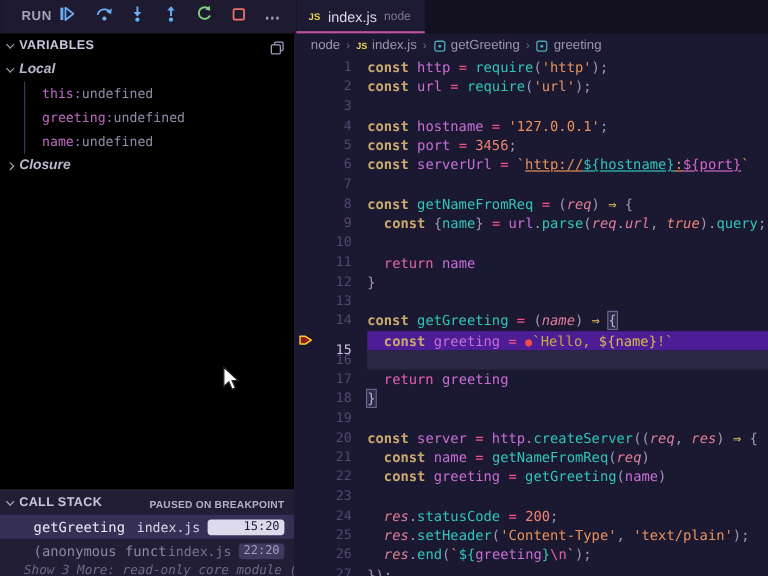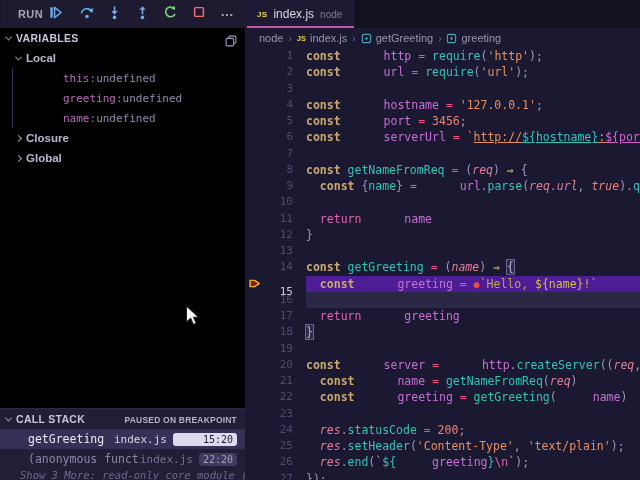--- a/index.html
+++ b/index.html
@@ -31,24 +31,24 @@
 
   
   .sidebar { position:absolute; left:0; top:28px; width:245px; height:452px; background:#000000; }
   .panel-header { display:flex; align-items:center; height:20px; padding-left:6px; }
   .panel-title { font-size:10.5px; font-weight:bold; color:#c9c5da; letter-spacing:.3px; margin-left:5px; }
   .chev { display:inline-block; width:5px; height:5px; border-right:1.3px solid #a6a2b8; border-bottom:1.3px solid #a6a2b8; }
   .chev-down { transform:rotate(45deg) translate(-1px,-1px); }
   .chev-right { transform:rotate(-45deg); }
   .panel-actions { position:absolute; right:8px; top:5px; cursor:pointer; }
   .tree-row { display:flex; align-items:center; height:20px; cursor:pointer; }
-  .tree-row.group { padding-left:16px; }
+  .tree-row.group { padding-left:6px;font-style:italic; }
   .tree-group-label { font-size:11.5px; font-weight:bold; color:#bcb8cf; margin-left:5px; }
   .tree-leaf { padding-left:35px; font-family:"DejaVu Sans Mono", monospace; font-size:11px; }
-  .leaf-wrap { border-left:1px solid #3a3658; margin-left:12px;padding-left:36px; }
+  .leaf-wrap { border-left:1px solid #3a3658; margin-left:20px; }
   .leaf-wrap .tree-leaf { padding-left:14px; }
   .vname { color:#bb6bbf; }
   .vpunct { color:#8a85a3; }
   .vvalue { color:#928da9; }
 
   
   .callstack { position:absolute; left:0; top:408px; width:245px; height:72px; background:#211e36; border-top:1px solid #2c2845; }
   .cs-header { position:relative; display:flex; align-items:center; height:20px; padding-left:6px; }
   .cs-status { position:absolute; right:8px; top:6px; font-size:8.5px; font-weight:bold; color:#b4b0c8; letter-spacing:.2px; }
   .cs-row { display:flex; align-items:center; justify-content:space-between; height:20px; padding:0 8px 0 28px; font-family:"DejaVu Sans Mono", monospace; cursor:pointer; }
@@ -67,21 +67,21 @@
   .cl { display:flex; height:16.25px; line-height:16.25px; font-family:"DejaVu Sans Mono", monospace; font-size:11.5px; white-space:pre; }
   .cl-gutter { width:18px; flex:none; display:flex; align-items:center; justify-content:center; cursor:pointer; }
   .cl-num { width:43px; flex:none; text-align:right; padding-right:13px; color:#4f4a70; font-size:11px; cursor:pointer; }
   .cl-code { flex:1; color:#d6d2e6; cursor:text; }
   .cl.hl1 .cl-code { background:#4c1d95; }
   .cl.hl1 .cl-num { color:#cdc8e2;margin-top:8px; }
   .cl.hl2 .cl-code { background:#2b2845; }
 
   .tk-k { color:#c9a96e;font-weight:bold; }
   .tk-r { color:#e361ad; }
-  .tk-v { color:#c76fd4;margin-left:36px; }
+  .tk-v { color:#c76fd4; }
   .tk-f { color:#30c5b7; }
   .tk-t { color:#30c5b7; }
   .tk-p { color:#9d98b8; }
   .tk-o { color:#f25287; }
   .tk-a { color:#e8c55f; }
   .tk-s { color:#e8915c; }
   .tk-n { color:#ef8372; }
   .tk-m { color:#e07f97; font-style:italic; }
   .tk-b { color:#ef8372; font-style:italic; }
   .tk-e { color:#e361ad; }
@@ -215,24 +215,20 @@
           </div>
           <div class="tree-row tree-leaf">
             <span class="vname">name</span>
             <span class="vpunct">: </span>
             <span class="vvalue">undefined</span>
           </div>
         </div>
         <div class="tree-row group">
           <span class="chev chev-right"></span>
           <span class="tree-group-label">Closure</span>
-        </div>
-        <div class="tree-row group">
-          <span class="chev chev-right"></span>
-          <span class="tree-group-label">Global</span>
         </div>
       </div>
   </div>
 
   <div class="callstack">
     <div class="cs-header">
       <span class="chev chev-down"></span>
       <span class="panel-title">CALL STACK</span>
       <span class="cs-status">PAUSED ON BREAKPOINT</span>
     </div>

